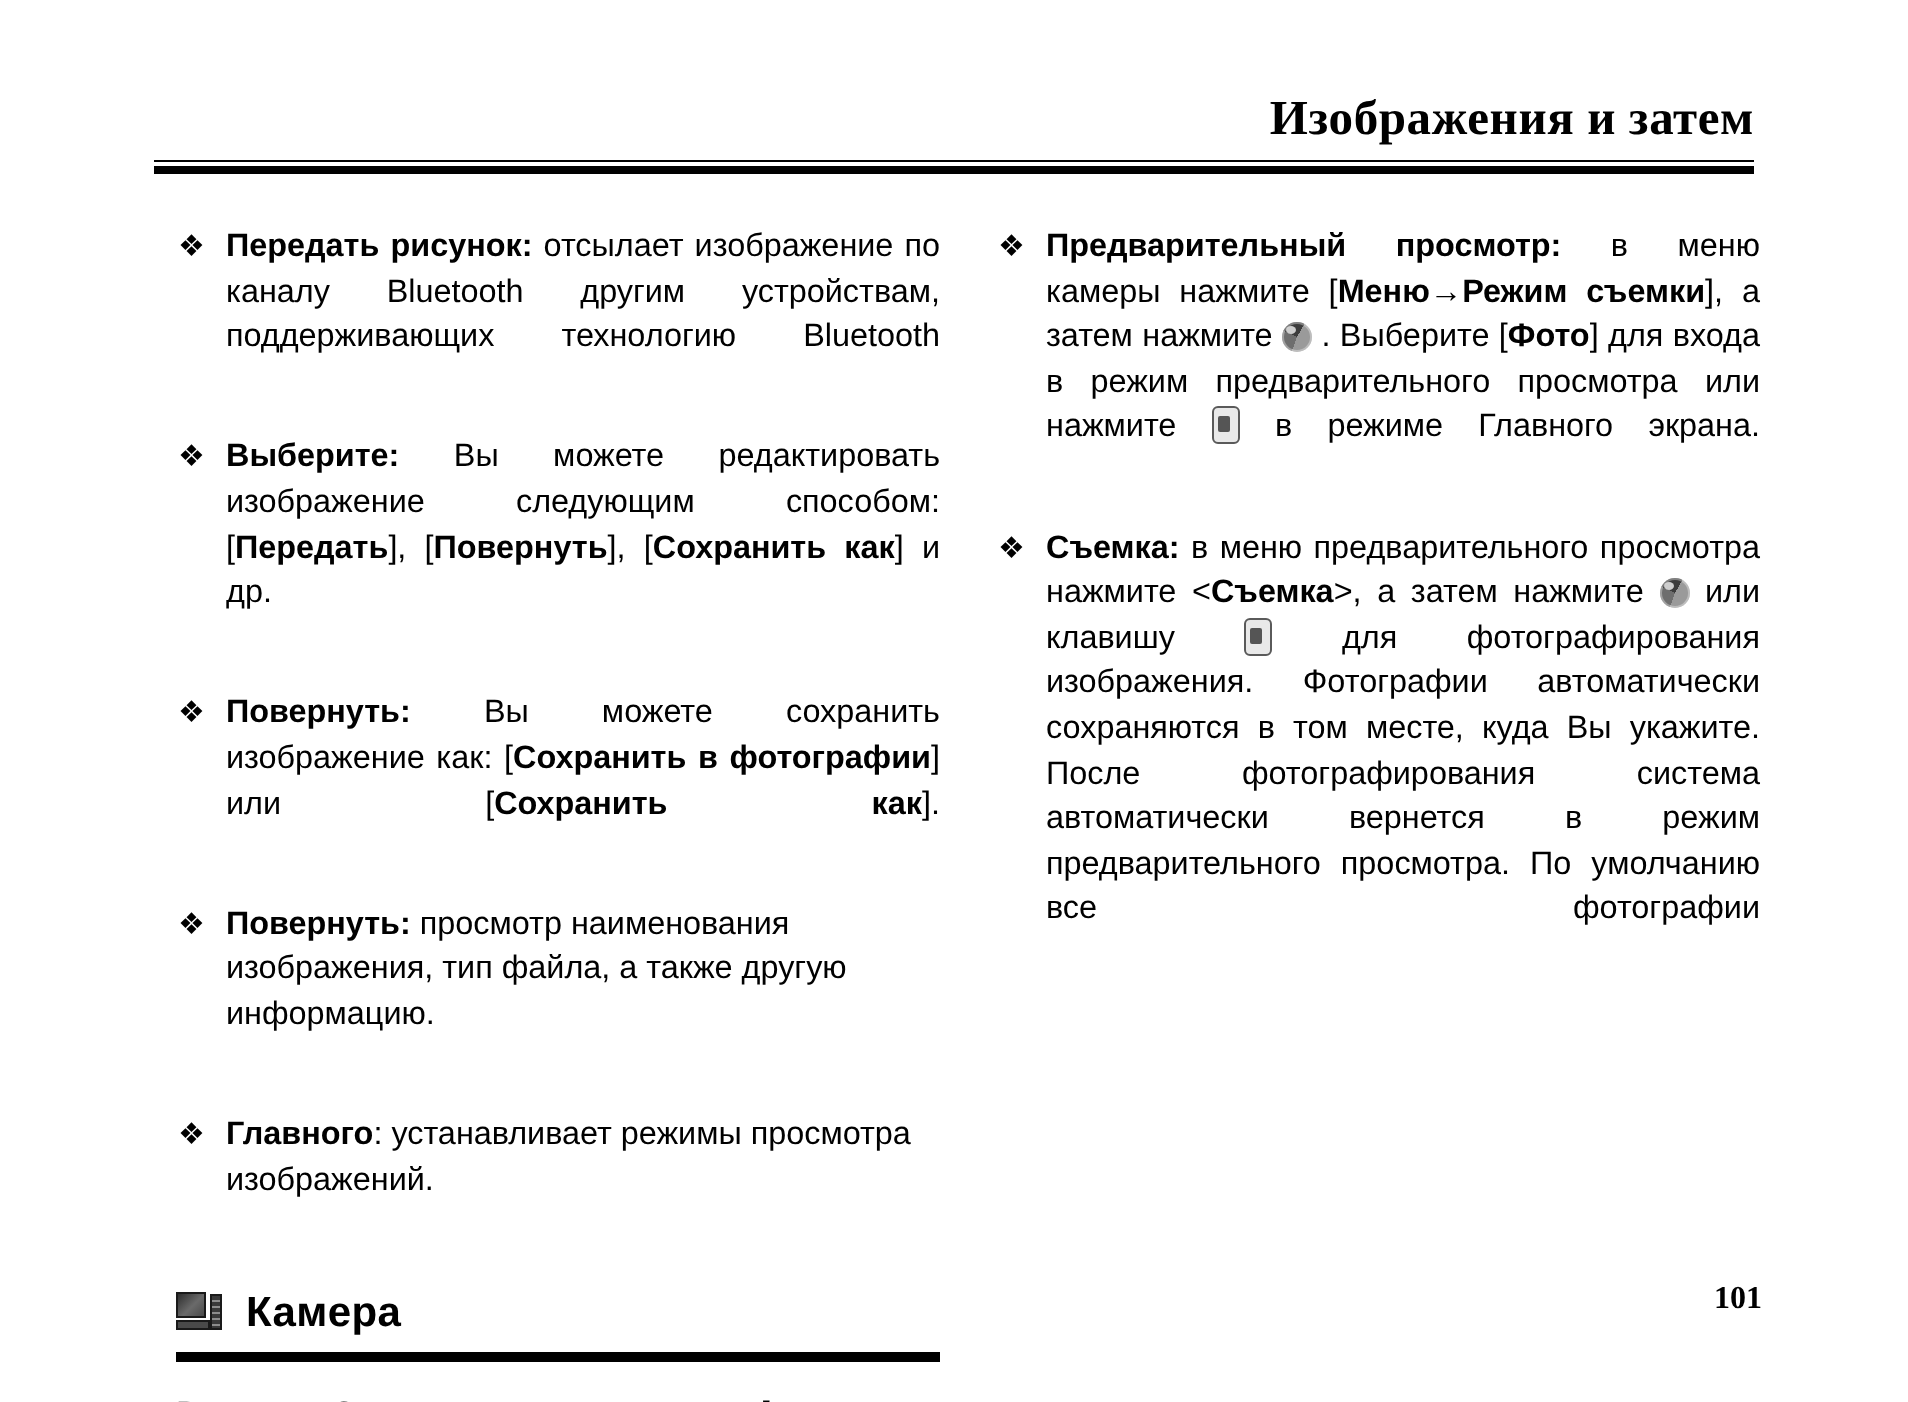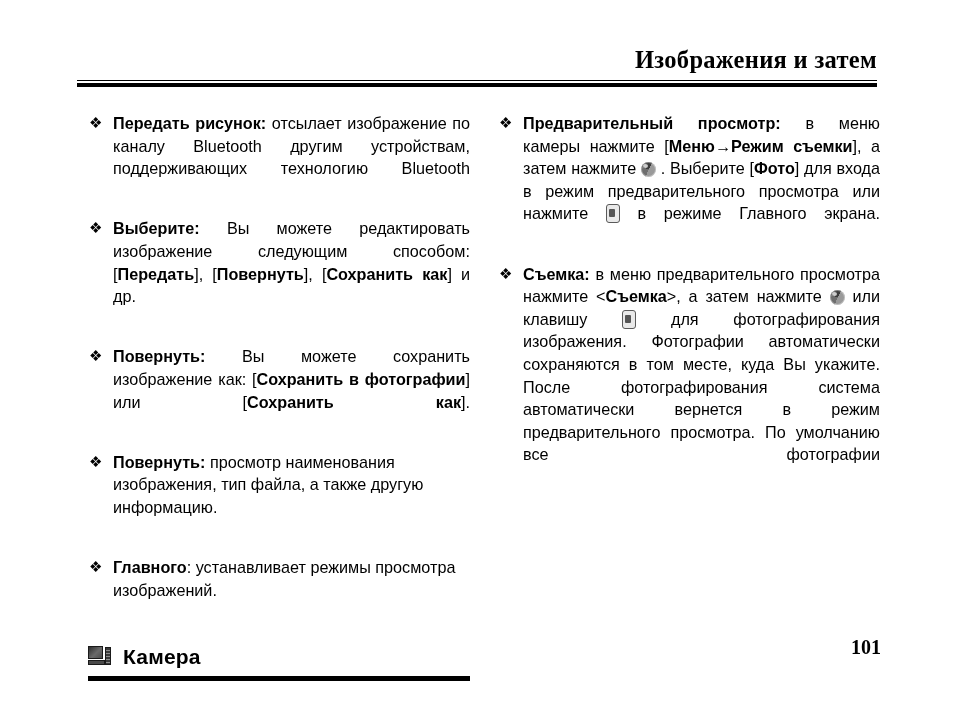--- a/index.html
+++ b/index.html
@@ -202,21 +202,21 @@
     box-sizing: border-box;
   }
 
   
   #page-number {
     position: absolute;
     right: 73px;
     bottom: 42px;
     font-family: "Liberation Serif", serif;
     font-weight: bold;
-    font-size: 20px;
+    font-size: 16px;
   }
 </style>
 </head>
 <body>
 
 <div id="page-header">
   <div id="header-title">Изображения и затем</div>
   <div id="header-rules">
     <div class="rule-thin"></div>
     <div class="rule-gap"></div>

